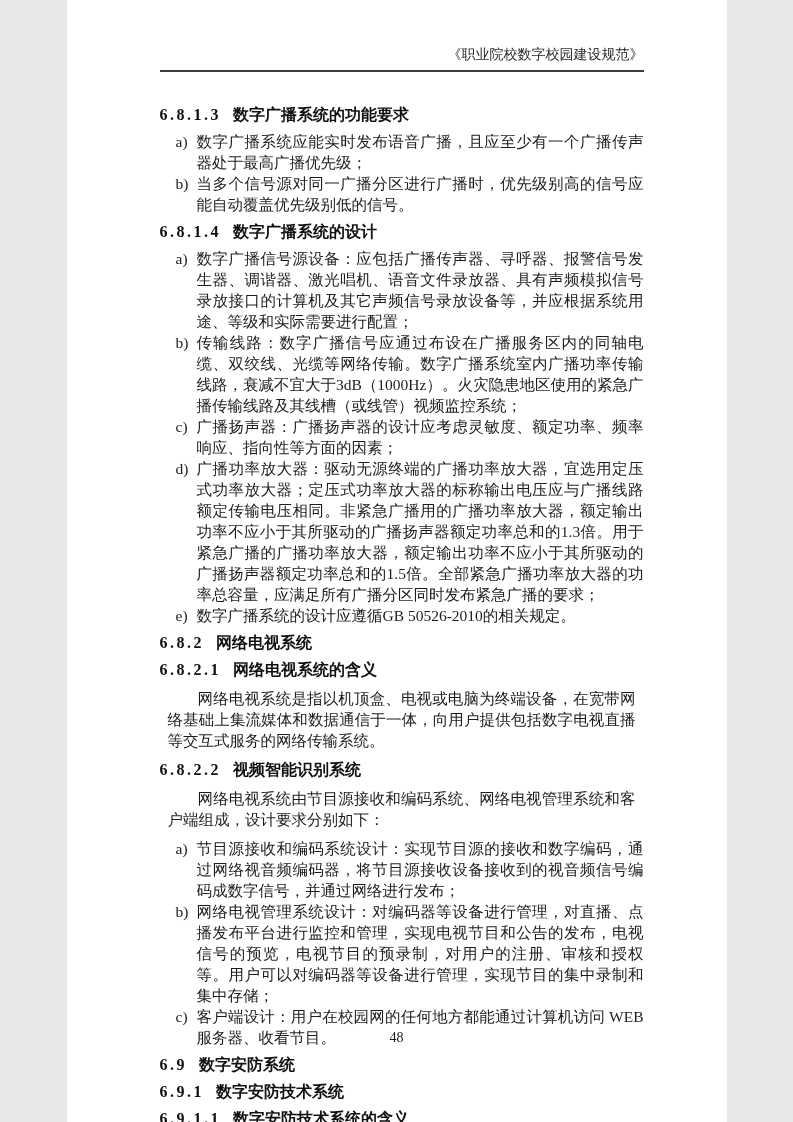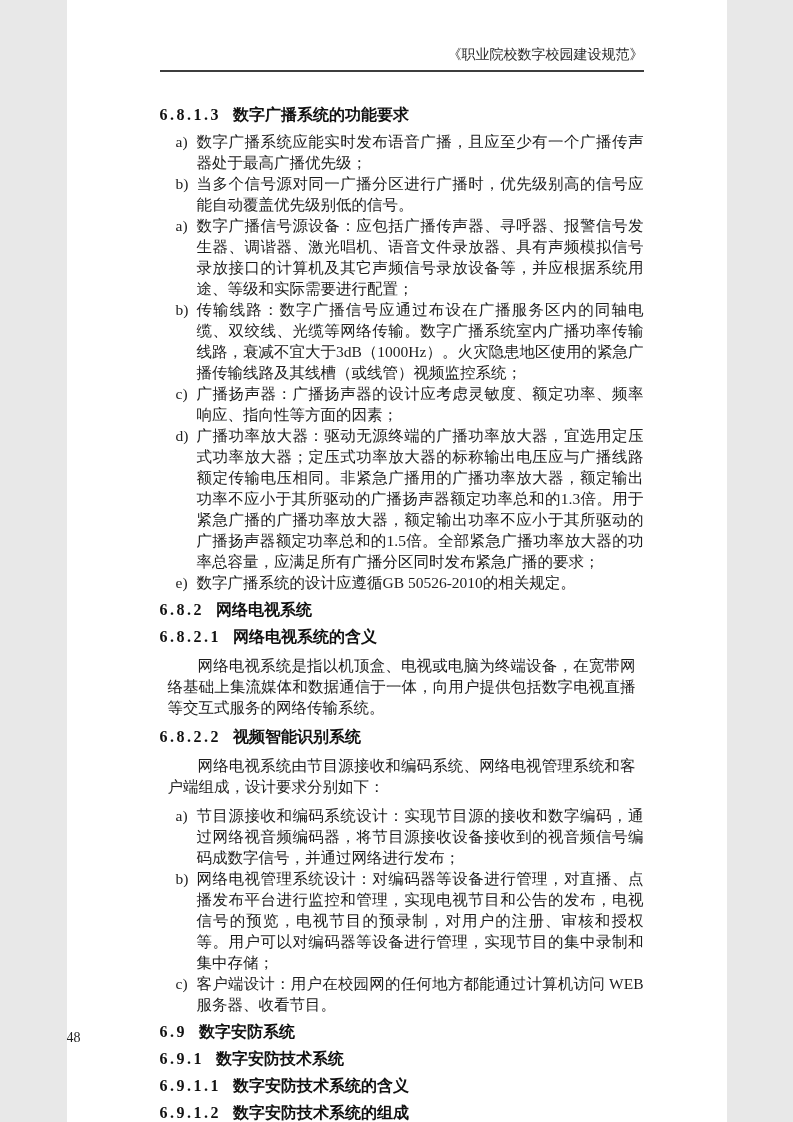--- a/index.html
+++ b/index.html
@@ -45,21 +45,21 @@
     position: relative;
     padding-left: 37px;
     text-align: justify;
   }
   .li .lbl { position: absolute; left: 16px; }
   .doc-footer {
     position: absolute;
     top: 1028px;
     left: 0;
     right: 0;
-    text-align: left;
+    text-align: center;
     font-size: 14px;
     line-height: 20px;
     color: #1c1c1c;
   }
 </style>
 </head>
 <body>
 
 <div class="page">
 
@@ -68,20 +68,21 @@
   </div>
 
   <div class="content">
 
     <h3 class="h"><span class="num">6.8.1.3</span><span>数字广播系统的功能要求</span></h3>
     <div class="list">
       <div class="li"><span class="lbl">a)</span><span>数字广播系统应能实时发布语音广播，且应至少有一个广播传声器处于最高广播优先级；</span></div>
       <div class="li"><span class="lbl">b)</span><span>当多个信号源对同一广播分区进行广播时，优先级别高的信号应能自动覆盖优先级别低的信号。</span></div>
     </div>
 
+    <h3 class="h"><span class="num">6.8.1.4</span><span>数字广播系统的设计</span></h3>
     <div class="list">
       <div class="li"><span class="lbl">a)</span><span>数字广播信号源设备：应包括广播传声器、寻呼器、报警信号发生器、调谐器、激光唱机、语音文件录放器、具有声频模拟信号录放接口的计算机及其它声频信号录放设备等，并应根据系统用途、等级和实际需要进行配置；</span></div>
       <div class="li"><span class="lbl">b)</span><span>传输线路：数字广播信号应通过布设在广播服务区内的同轴电缆、双绞线、光缆等网络传输。数字广播系统室内广播功率传输线路，衰减不宜大于3dB（1000Hz）。火灾隐患地区使用的紧急广播传输线路及其线槽（或线管）视频监控系统；</span></div>
       <div class="li"><span class="lbl">c)</span><span>广播扬声器：广播扬声器的设计应考虑灵敏度、额定功率、频率响应、指向性等方面的因素；</span></div>
       <div class="li"><span class="lbl">d)</span><span>广播功率放大器：驱动无源终端的广播功率放大器，宜选用定压式功率放大器；定压式功率放大器的标称输出电压应与广播线路额定传输电压相同。非紧急广播用的广播功率放大器，额定输出功率不应小于其所驱动的广播扬声器额定功率总和的1.3倍。用于紧急广播的广播功率放大器，额定输出功率不应小于其所驱动的广播扬声器额定功率总和的1.5倍。全部紧急广播功率放大器的功率总容量，应满足所有广播分区同时发布紧急广播的要求；</span></div>
       <div class="li"><span class="lbl">e)</span><span>数字广播系统的设计应遵循GB 50526-2010的相关规定。</span></div>
     </div>
 
     <h2 class="h"><span class="num">6.8.2</span><span>网络电视系统</span></h2>
 

